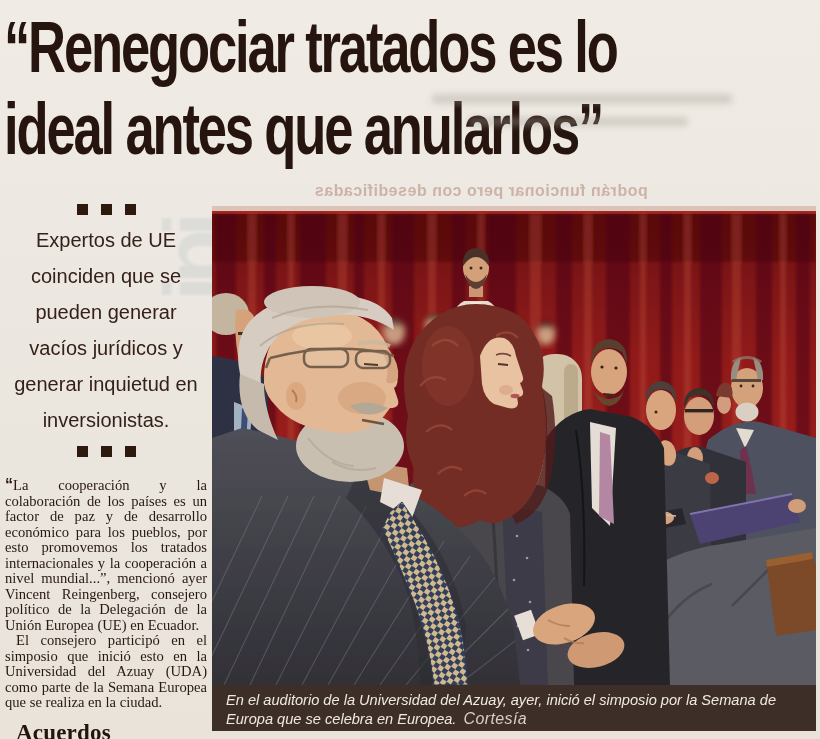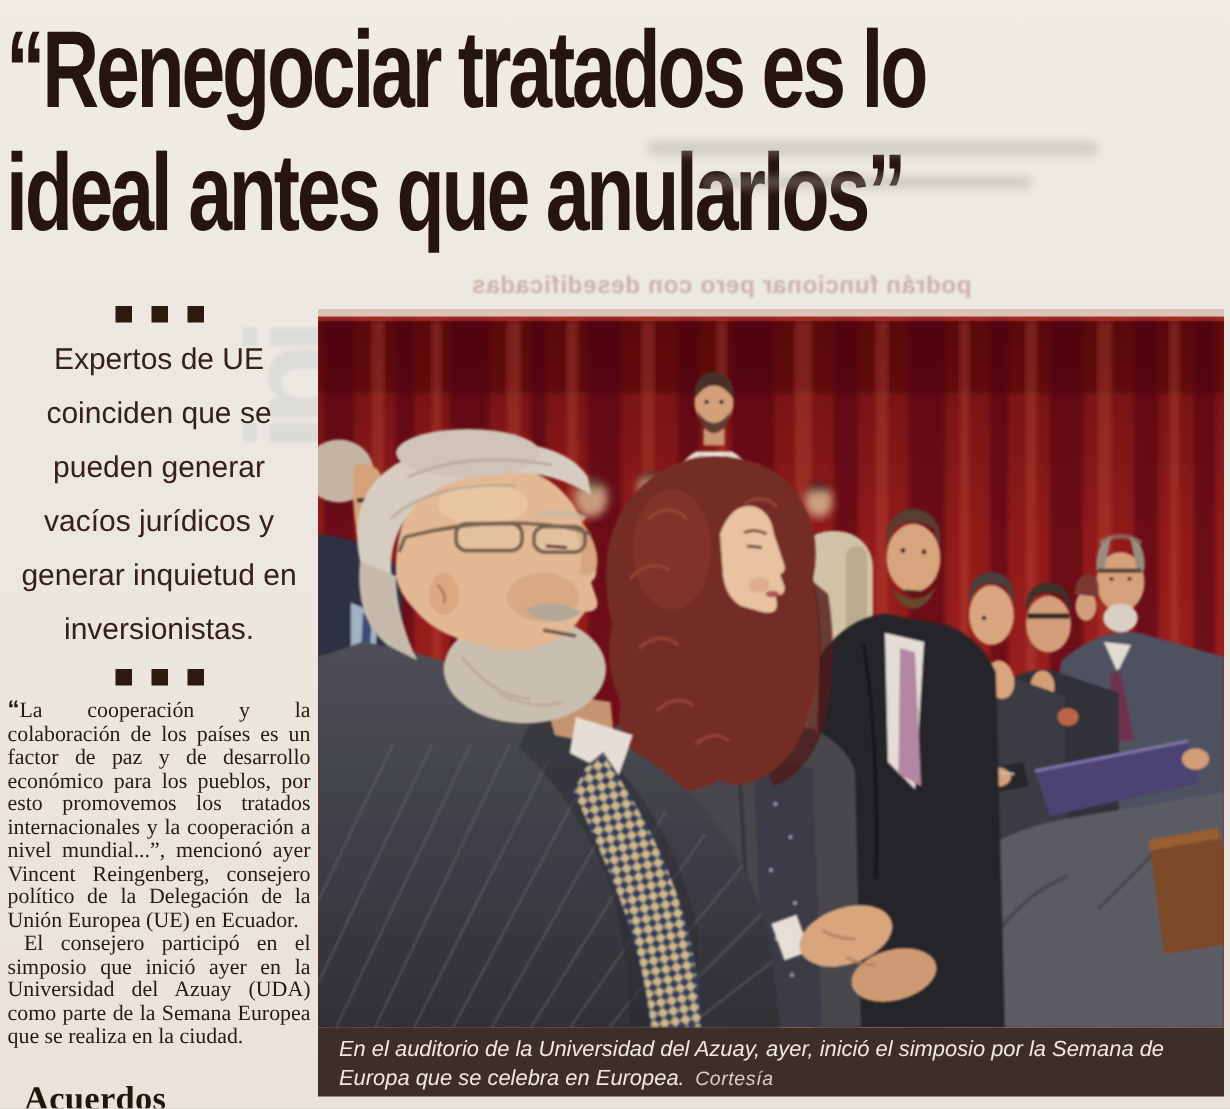--- a/index.html
+++ b/index.html
@@ -30,38 +30,38 @@
   
   .col{position:absolute;left:5px;top:204px;width:202px;}
   .sqrow{display:flex;justify-content:center;gap:13px;}
   .sq{width:11px;height:11px;background:#2e190f;}
   .lead{
     margin-top:7px;font-size:20px;line-height:36px;text-align:center;
     color:#35211a;font-family:"Liberation Sans",sans-serif;
   }
   .sqrow2{margin-top:8px;}
   .bodytext{
-    margin-top:9px;font-family:"Liberation Serif",serif;font-size:14.6px;line-height:15.5px;
+    margin-top:20px;font-family:"Liberation Serif",serif;font-size:14.6px;line-height:15.5px;
     text-align:justify;color:#281910;hyphens:auto;-webkit-hyphens:auto;
   }
   .bodytext p{margin:0;}
   .bodytext p.p2{text-indent:11px;}
   .qmark{font-family:"Liberation Sans",sans-serif;font-weight:700;font-size:16px;color:#26150e;}
   .subhead{
     position:absolute;left:16px;top:695px;font-family:"Liberation Serif",serif;
     font-weight:700;font-size:23px;color:#24150c;letter-spacing:.2px;margin-top:25px;
   }
   
   figure.photo{position:absolute;left:212px;top:206px;width:604px;margin:0;}
   figure.photo svg{display:block;}
   .caption{
     background:#3e2e28;color:#efe9e2;width:604px;height:46px;box-sizing:border-box;
     padding:6px 14px 0;font-style:italic;font-size:14.6px;line-height:18.5px;
   }
-  .credit{font-size:13px;letter-spacing:.4px;color:#d9cfc6;margin-left:7px;font-style:italic;}
+  .credit{font-size:16px;letter-spacing:.4px;color:#d9cfc6;margin-left:7px;font-style:italic;}
 </style>
 </head>
 <body>
 
 <div class="page">
 
   <div class="hl">
     <div class="hl-line">“Renegociar tratados es lo</div>
     <div class="hl-line">ideal antes que anularlos”</div>
   </div>
@@ -78,21 +78,21 @@
       <span class="sq"></span>
     </div>
     <div class="lead">Expertos de UE coinciden que se pueden generar vacíos jurídicos y generar inquietud en inversionistas.</div>
     <div class="sqrow sqrow2">
       <span class="sq"></span>
       <span class="sq"></span>
       <span class="sq"></span>
     </div>
     <div class="bodytext">
       <p><span class="qmark">“</span><span>La cooperación y la colaboración de los países es un factor de paz y de desarrollo económico para los pueblos, por esto promovemos los tratados internacionales y la cooperación a nivel mundial...”, mencionó ayer Vincent Reingenberg, consejero político de la Delegación de la Unión Europea (UE) en Ecuador.</span></p>
-      <p class="p2">El consejero participó en el simposio que inició ayer en la Universidad del Azuay (UDA) como parte de la Semana Europea que se realiza en la ciudad.</p>
+      <p class="p2">El consejero participó en el simposio que inició esto en la Universidad del Azuay (UDA) como parte de la Semana Europea que se realiza en la ciudad.</p>
     </div>
   </div>
 
   <div class="subhead">Acuerdos</div>
 
   <figure class="photo">
     <svg width="604" height="479" viewBox="0 0 604 479" xmlns="http://www.w3.org/2000/svg">
       <defs>
         <linearGradient id="curt" x1="0" y1="0" x2="0" y2="1">
           <stop offset="0" stop-color="#6d1013"></stop>

